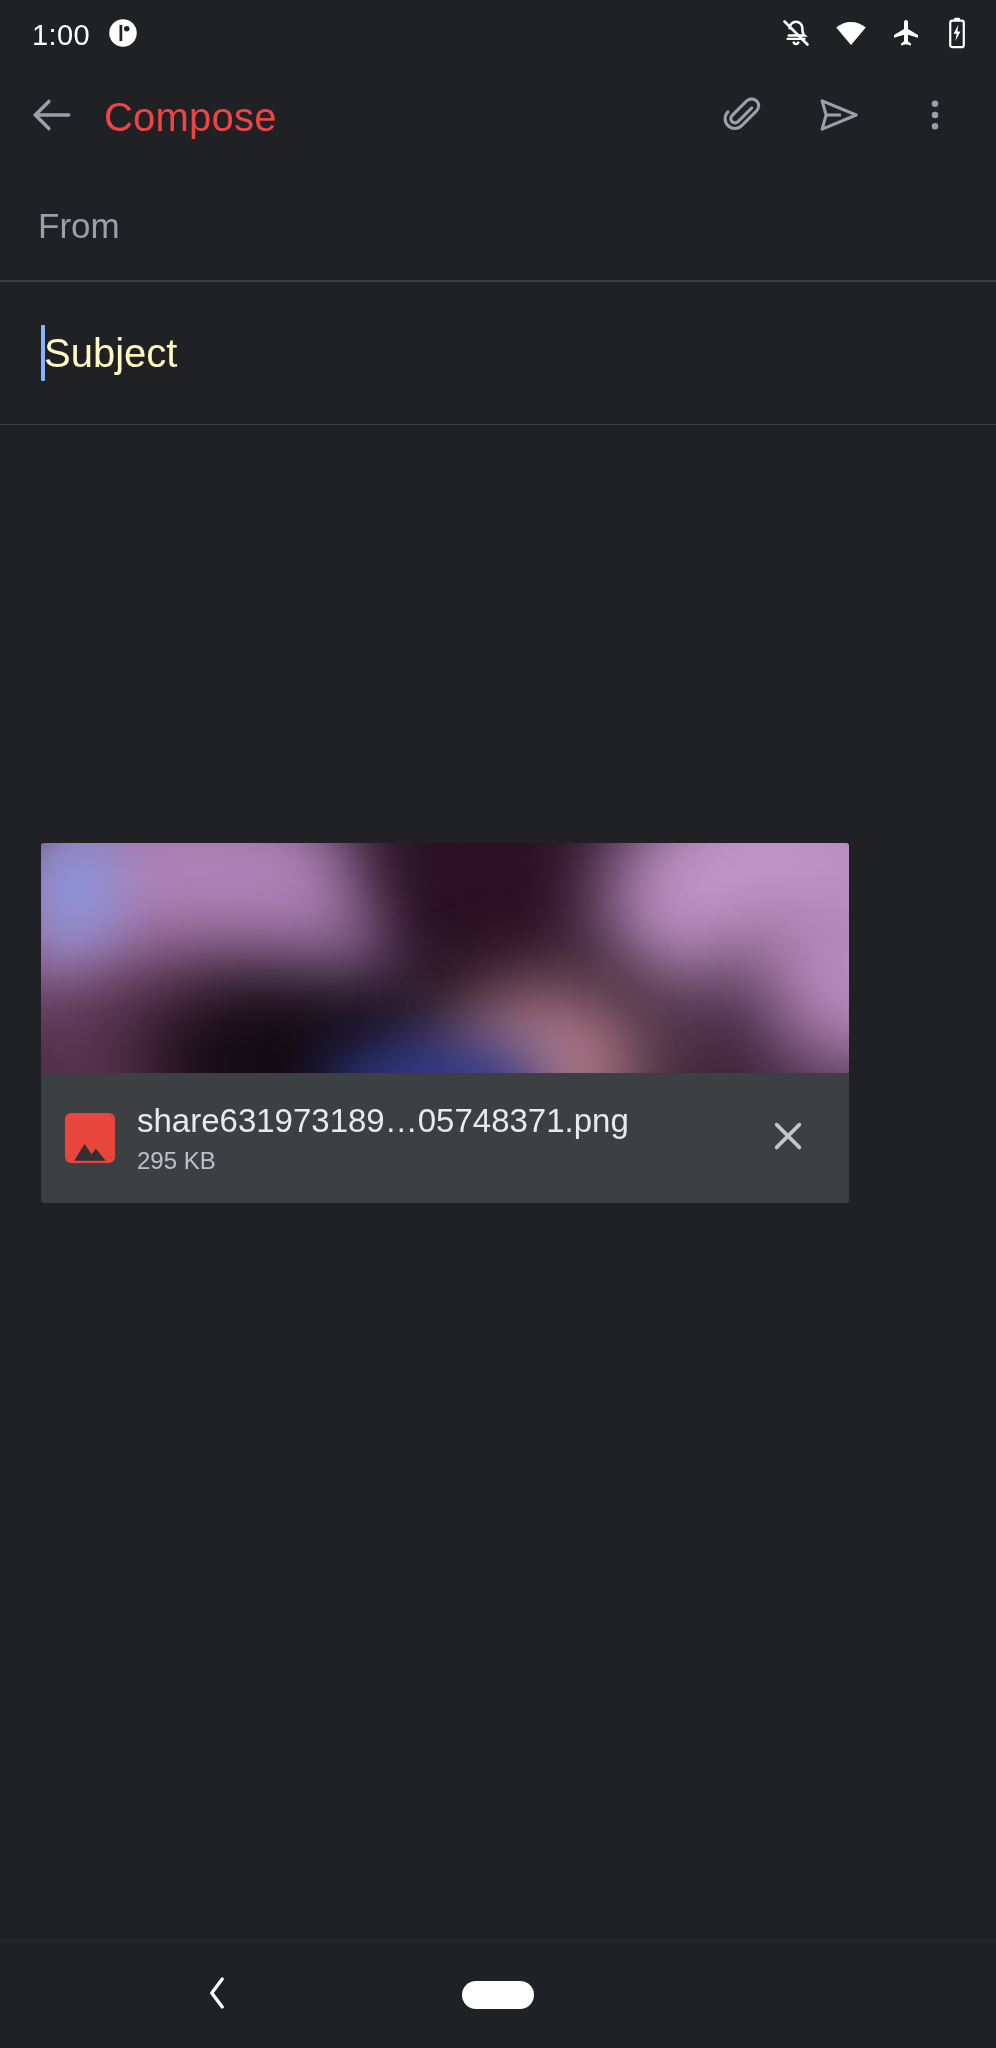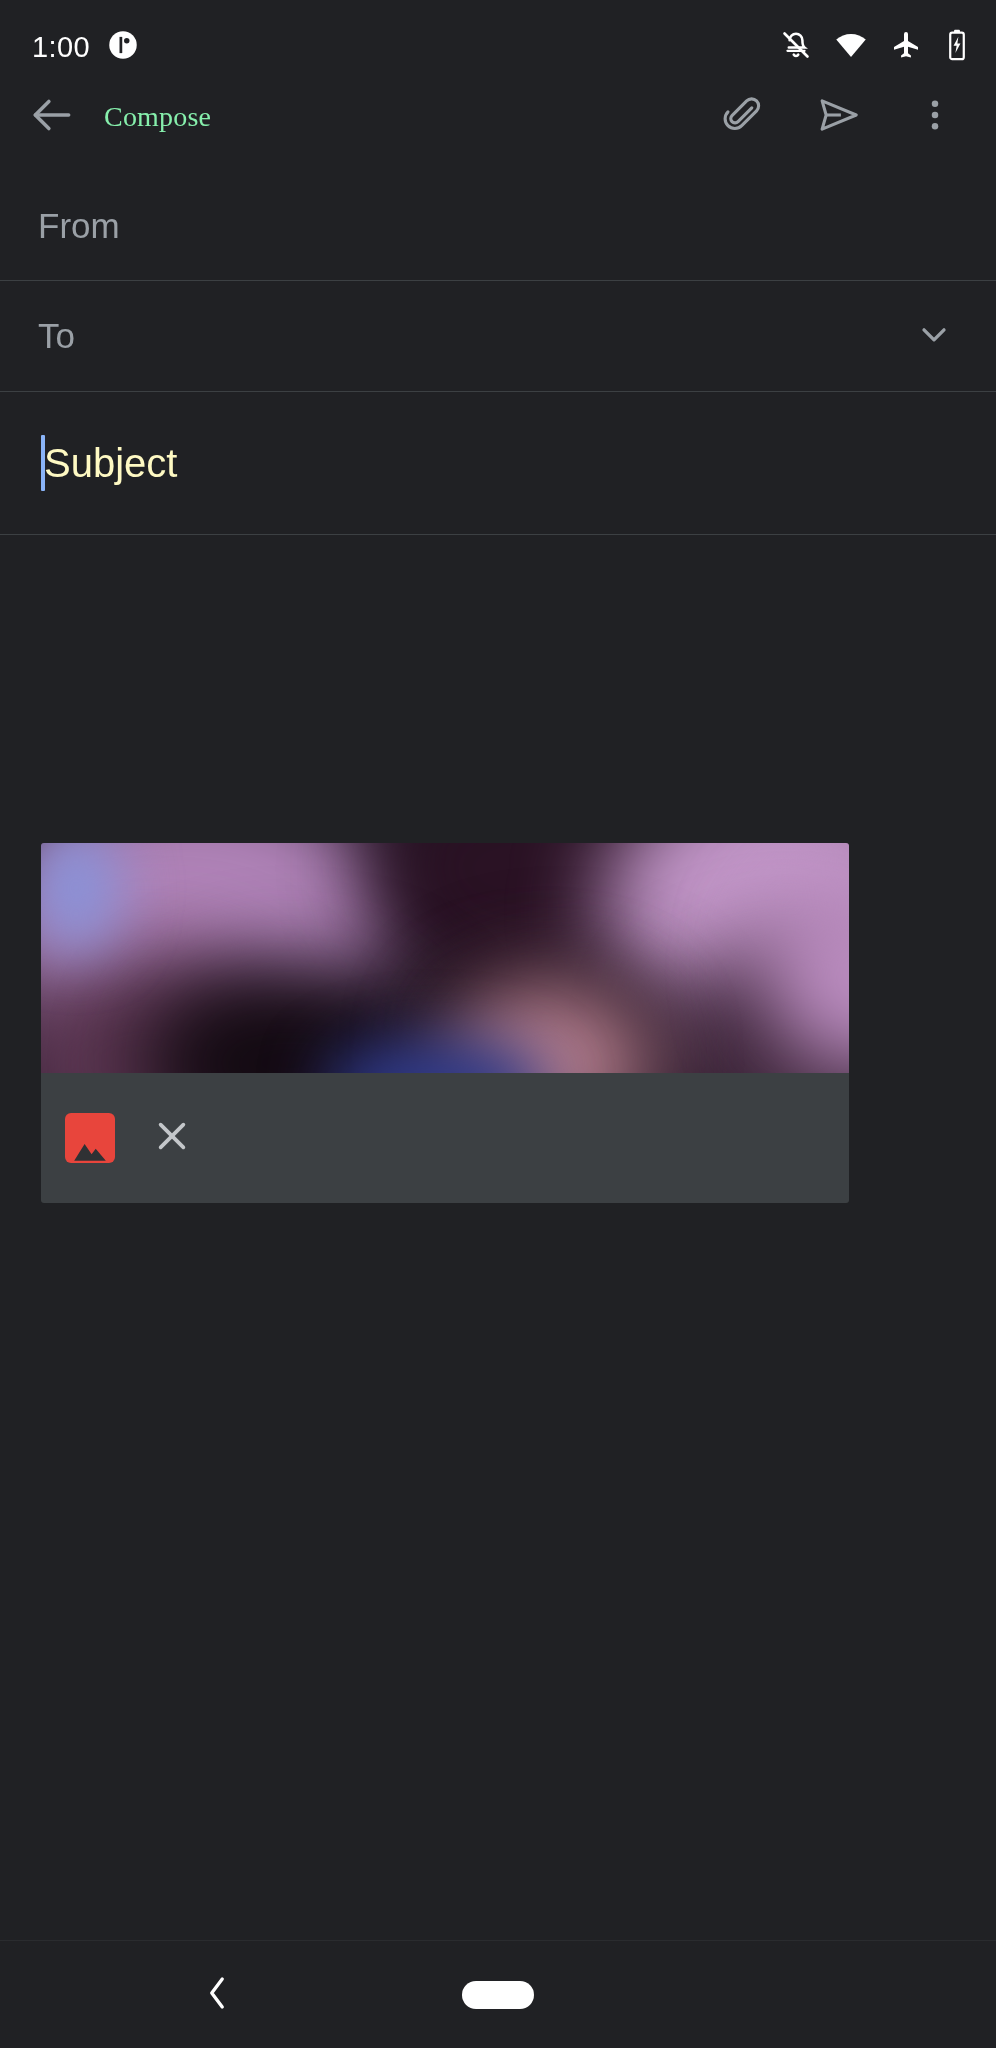--- a/index.html
+++ b/index.html
@@ -6,36 +6,36 @@
   html, body {
     width:996px; height:2048px;
     background:#202124;
     font-family:"Liberation Sans", sans-serif;
     overflow:hidden;
   }
   .screen { position:relative; width:996px; height:2048px; background:#202124; }
 
   
   .statusbar {
-    position:absolute; top:16px; left:0; width:996px; height:62px;
+    position:absolute; top:4px; left:0; width:996px; height:62px;
     display:flex; align-items:center; justify-content:space-between;
     padding:0 26px 0 32px;
   }
   .sb-left { display:flex; align-items:center; gap:18px; }
   .sb-clock { color:#ffffff; font-size:29px; letter-spacing:.4px; }
   .sb-right { display:flex; align-items:center; gap:22px; }
   .sb-ico { display:block; }
 
   
   .toolbar {
     position:absolute; top:62px; left:0; width:996px; height:110px;
     display:flex; align-items:center;
   }
   .tb-back { width:104px; display:flex; align-items:center; justify-content:center; }
-  .tb-title { color:#86efac; font-size:28px; letter-spacing:.2px; flex:1;font-family:Liberation Serif, serif; }
+  .tb-title { color:#ef4444; font-size:40px; letter-spacing:.2px; flex:1; }
   .tb-actions { display:flex; align-items:center; gap:10px; padding-right:18px; }
   .tb-btn { width:86px; height:86px; display:flex; align-items:center; justify-content:center; }
 
   
   .fields { position:absolute; top:172px; left:0; width:996px; }
   .divider { height:1px; background:#3c4043; width:100%; }
 
   .row { position:relative; height:110px; display:flex; align-items:center; padding:0 38px;gap:17px; }
   .row-from { height:108px; }
   .lbl { color:#9aa0a6; font-size:35px; }
@@ -176,28 +176,20 @@
 
   <div class="fields">
 
     <div class="row row-from">
       <span class="lbl">From</span>
       <span class="from-gap1"></span>
     </div>
 
     <div class="divider"></div>
 
-    <div class="row row-to">
-      <span class="lbl-to">To</span>
-      <span class="chev">
-        <svg width="40" height="40" viewBox="0 0 24 24" fill="none" stroke="#9aa0a6" stroke-width="2" stroke-linecap="round" stroke-linejoin="round">
-          <path d="M6 9.5 12 15.5 18 9.5"></path>
-        </svg>
-      </span>
-    </div>
 
     <div class="divider"></div>
 
     <div class="row row-subject">
       <span class="caret"></span>
       <span class="subject-ph">Subject</span>
     </div>
 
     <div class="divider"></div>
   </div>
@@ -217,20 +209,24 @@
       <div class="b" style="left:-10px;  top:-20px;  width:90px;  height:130px; background:#8a92d8; filter:blur(28px);"></div>
       <div class="b" style="left:280px;  top:196px;  width:230px; height:90px;  background:#2e3a8a; filter:blur(30px);"></div>
       <div class="b" style="left:720px;  top:30px;   width:200px; height:200px; background:#b98bbe;"></div>
     </div>
     <div class="att-bar">
       <span class="att-ico">
         <svg width="38" height="30" viewBox="0 0 24 18">
           <path d="M2 17 8.6 6.4 13 13l2.6-3.6L22 17z" fill="#2f3134"></path>
         </svg>
       </span>
+      <div class="att-meta">
+        <div class="att-name">share631973189…05748371.png</div>
+        <div class="att-size">295 KB</div>
+      </div>
       <span class="att-x">
         <span>
           <svg width="42" height="42" viewBox="0 0 24 24" fill="none" stroke="#c4c7ca" stroke-width="2.1" stroke-linecap="round">
             <path d="M5.5 5.5 18.5 18.5"></path>
               <path d="M18.5 5.5 5.5 18.5"></path>
           </svg>
         </span>
       </span>
     </div>
   </div>

